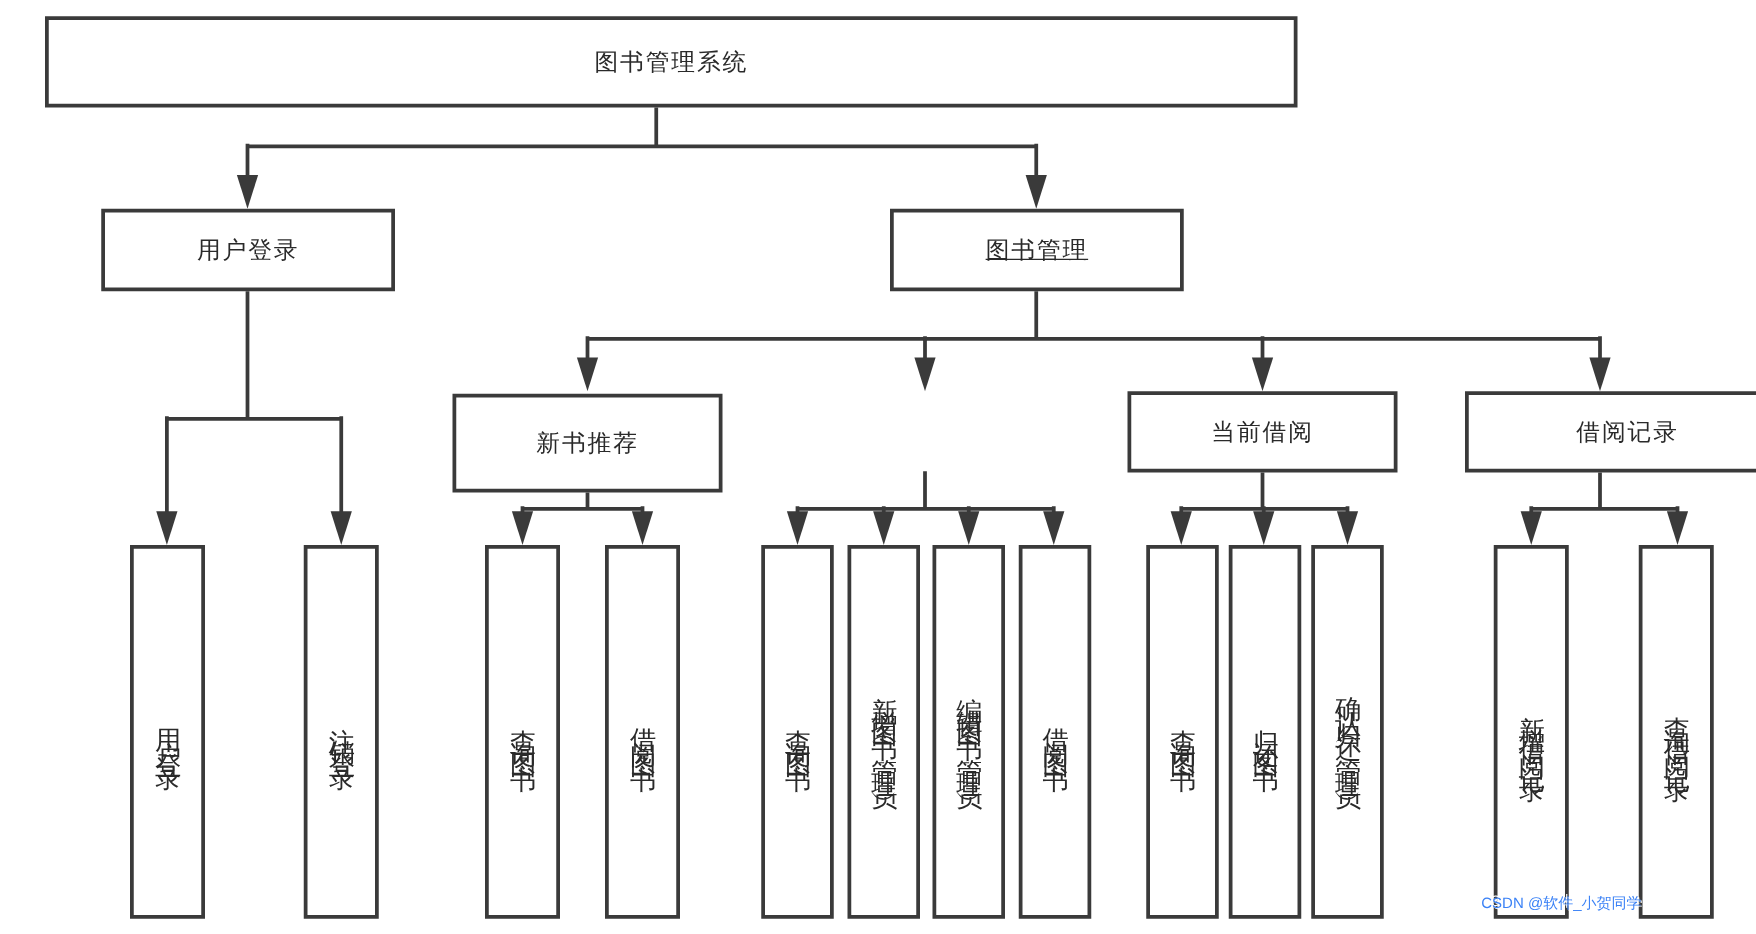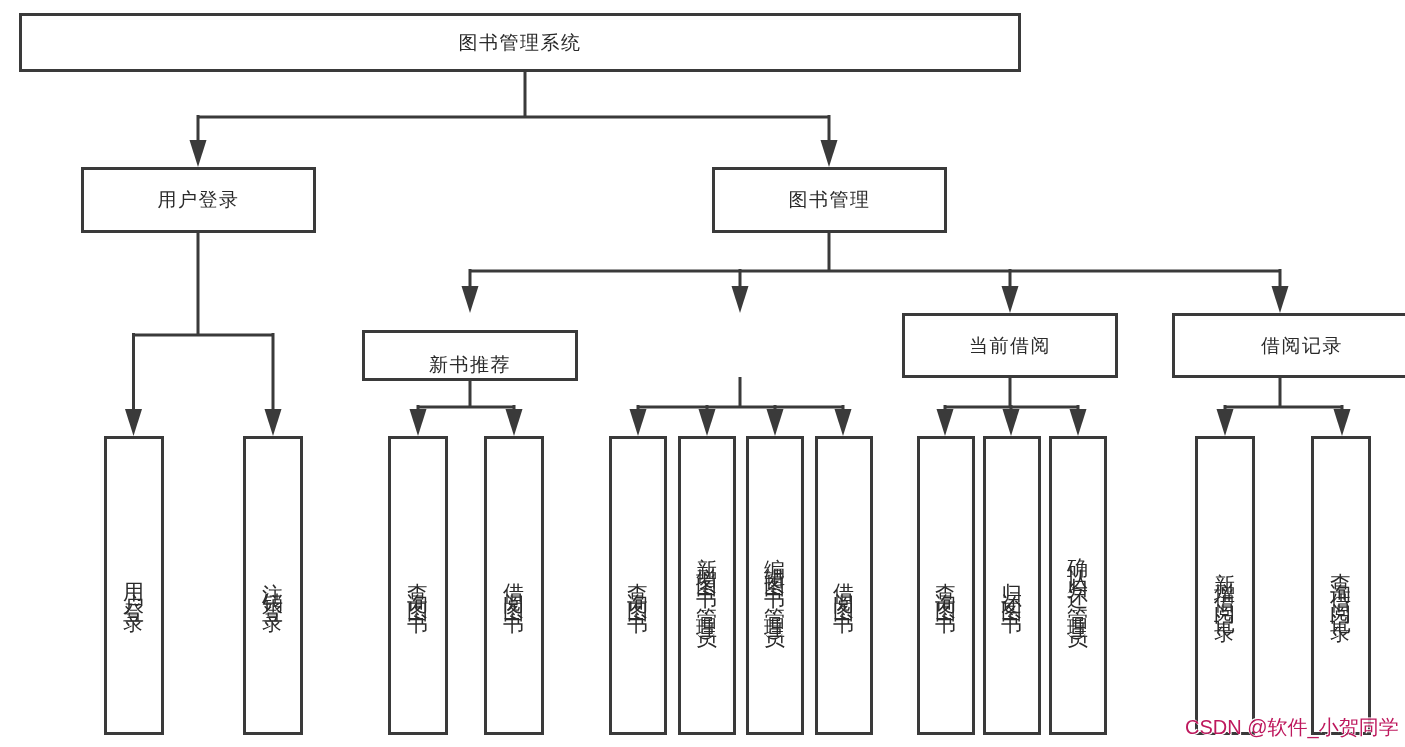--- a/index.html
+++ b/index.html
@@ -47,22 +47,22 @@
     white-space: nowrap;
     font-size: 21px;
     letter-spacing: 10px;
     color: #2a2a2a;
     line-height: 1;
   }
   #watermark {
     position: absolute;
     left: 1185px;
     top: 714px;
-    font-size: 20px;
-    color: #be185d;
+    font-size: 12px;
+    color: #3b82f6;
     text-shadow: 1px 1px 0 #ffffff, -1px -1px 0 #ffffff;
     white-space: nowrap;
     z-index: 5;
   }
 </style>
 </head>
 <body>
 
 <div id="canvas">
 
@@ -97,32 +97,32 @@
         <polygon points="766.5,409 783.5,409 775,436" fill="#3a3a3a"></polygon>
         <polygon points="834.5,409 851.5,409 843,436" fill="#3a3a3a"></polygon>
         <polygon points="936.5,409 953.5,409 945,436" fill="#3a3a3a"></polygon>
         <polygon points="1002.5,409 1019.5,409 1011,436" fill="#3a3a3a"></polygon>
         <polygon points="1069.5,409 1086.5,409 1078,436" fill="#3a3a3a"></polygon>
         <polygon points="1216.5,409 1233.5,409 1225,436" fill="#3a3a3a"></polygon>
         <polygon points="1333.5,409 1350.5,409 1342,436" fill="#3a3a3a"></polygon>
       </g>
   </svg>
 
-  <div class="hnode" style="left:19px; top:13px; width:1002px; height:59px;">
+  <div class="hnode" style="left:36px; top:13px; width:1002px; height:73px;">
     <span>图书管理系统</span>
   </div>
 
   <div class="hnode" style="left:81px; top:167px; width:235px; height:66px;">
     <span>用户登录</span>
   </div>
-  <div class="hnode" style="left:712px; top:167px; width:235px; height:66px;">
+  <div class="hnode" style="left:712px; top:167px; width:235px; height:66px;text-decoration:underline;">
     <span>图书管理</span>
   </div>
 
-  <div class="hnode" style="left:362px; top:330px; width:216px; height:51px;align-items:flex-end;">
+  <div class="hnode" style="left:362px; top:315px; width:216px; height:79px;">
     <span>新书推荐</span>
   </div>
   <div class="hnode" style="left:902px; top:313px; width:216px; height:65px;">
     <span>当前借阅</span>
   </div>
   <div class="hnode" style="left:1172px; top:313px; width:260px; height:65px;">
     <span>借阅记录</span>
   </div>
 
   <div class="leaf" style="left:104px; width:60px;">

